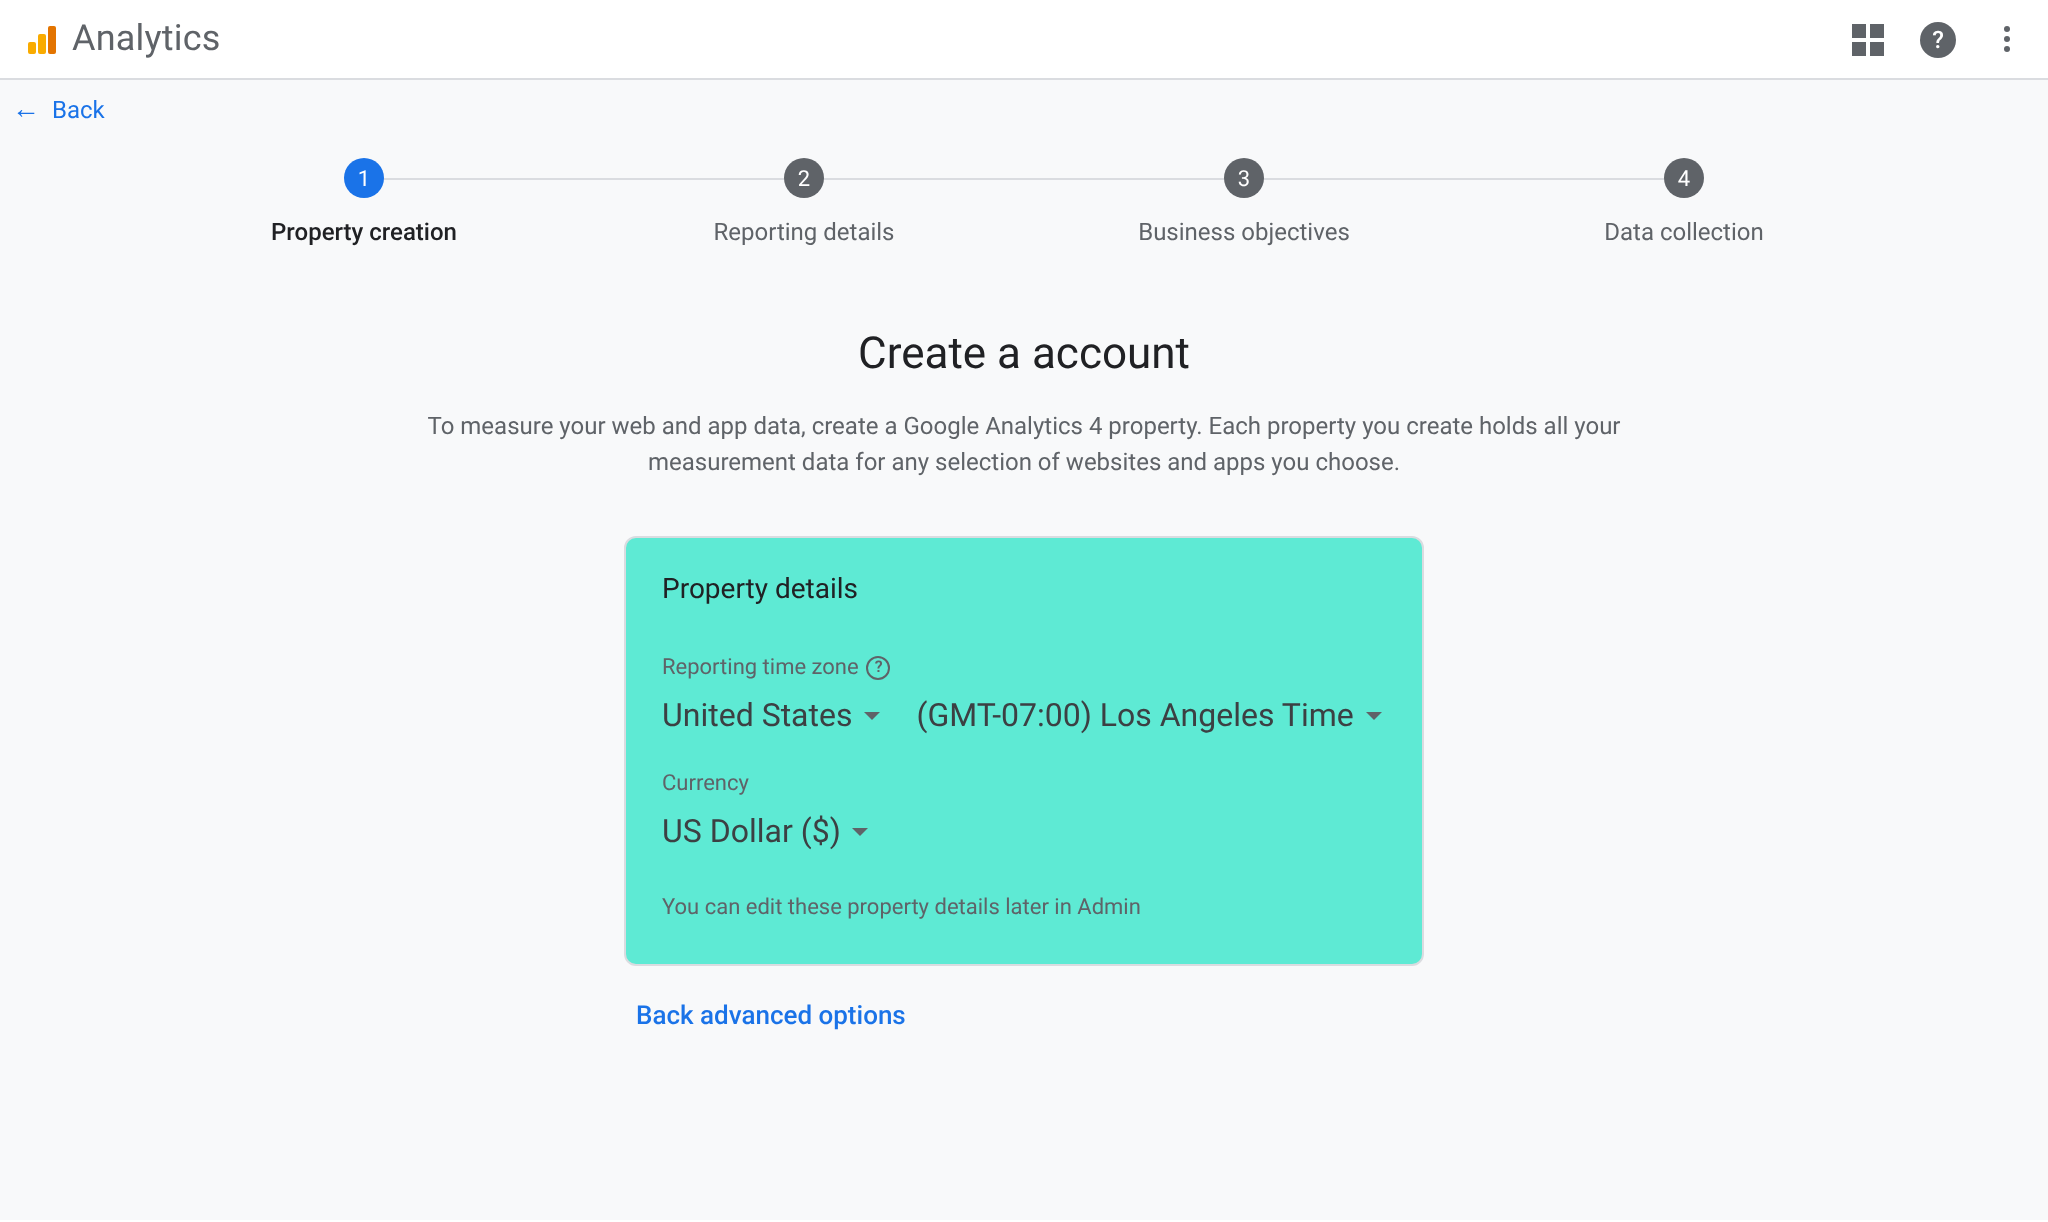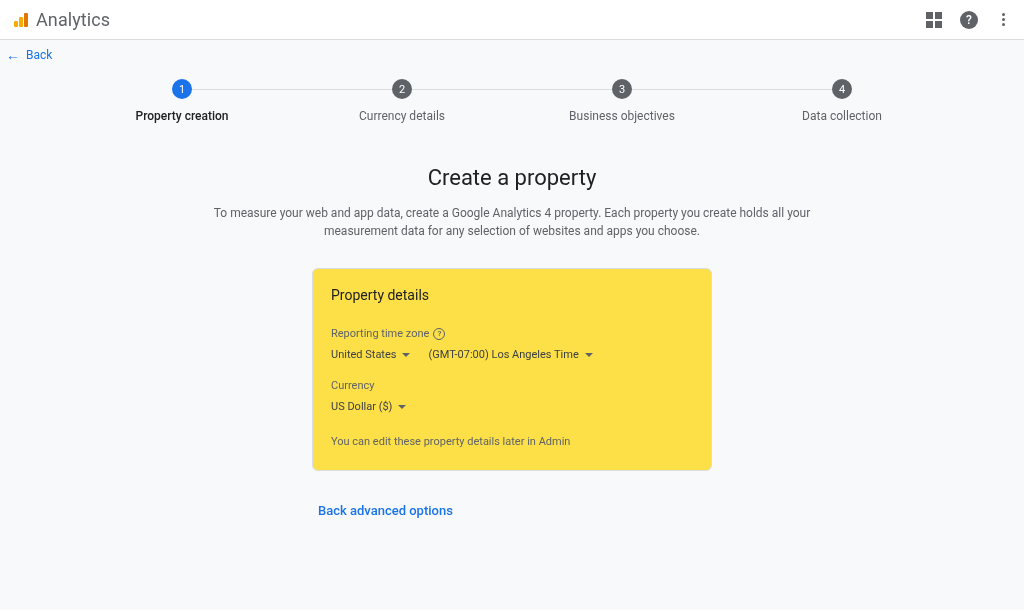--- a/index.html
+++ b/index.html
@@ -114,41 +114,41 @@
     .page-title {
       text-align:center;font-size:22px;color:#202124;
       margin-top:42px;font-weight:400;
     }
     .page-desc {
       text-align:center;color:#5f6368;font-size:12px;
       max-width:620px;margin:14px auto 0;line-height:1.5;
     }
     
     .card {
-      background:#fde047;border:1px solid #dadce0;border-radius:6px;
-      max-width:400px;margin:28px auto 14px;padding:18px 18px 22px;
+      background:#5eead4;border:1px solid #dadce0;border-radius:6px;
+      max-width:400px;margin:28px auto 0;padding:18px 18px 22px;
     }
     .card-title {
       font-size:14px;color:#202124;font-weight:400;margin-bottom:24px;
     }
     .field-label {
       font-size:11px;color:#5f6368;display:flex;align-items:center;gap:4px;
     }
     .text-input {
       width:94%;margin-top:6px;
       border:1px solid #80868b;border-radius:3px;
       height:28px;padding:0 8px;font-size:13px;
     }
     .field-group { margin-top:18px; }
     .dropdown-row {
       display:flex;gap:18px;margin-top:8px;align-items:center;
     }
     .dropdown {
       display:inline-flex;align-items:center;gap:4px;
-      font-size:11px;color:#3c4043;cursor:pointer;
+      font-size:16px;color:#3c4043;cursor:pointer;
     }
     .caret {
       width:0;height:0;border-left:4px solid transparent;
       border-right:4px solid transparent;border-top:4px solid #5f6368;
       margin-left:2px;
     }
     .hint {
       font-size:11px;color:#5f6368;margin-top:22px;
     }
     .info-icon {
@@ -208,35 +208,35 @@
 <div class="main">
 
   <div class="stepper">
     <div class="step active">
       <div class="step-circle">1</div>
       <div class="step-label">Property creation</div>
       <div class="step-line"></div>
     </div>
     <div class="step">
       <div class="step-circle">2</div>
-      <div class="step-label">Currency details</div>
+      <div class="step-label">Reporting details</div>
       <div class="step-line"></div>
     </div>
     <div class="step">
       <div class="step-circle">3</div>
       <div class="step-label">Business objectives</div>
       <div class="step-line"></div>
     </div>
     <div class="step">
       <div class="step-circle">4</div>
       <div class="step-label">Data collection</div>
     </div>
   </div>
 
-  <h1 class="page-title">Create a property</h1>
+  <h1 class="page-title">Create a account</h1>
   <p class="page-desc">To measure your web and app data, create a Google Analytics 4 property. Each property you create holds all your measurement data for any selection of websites and apps you choose.</p>
 
   <div class="card">
     <div class="card-title">Property details</div>
 
 
     <div class="field-group">
       <div class="field-label">
         <span>Reporting time zone</span>
         <span class="info-icon">?</span>

